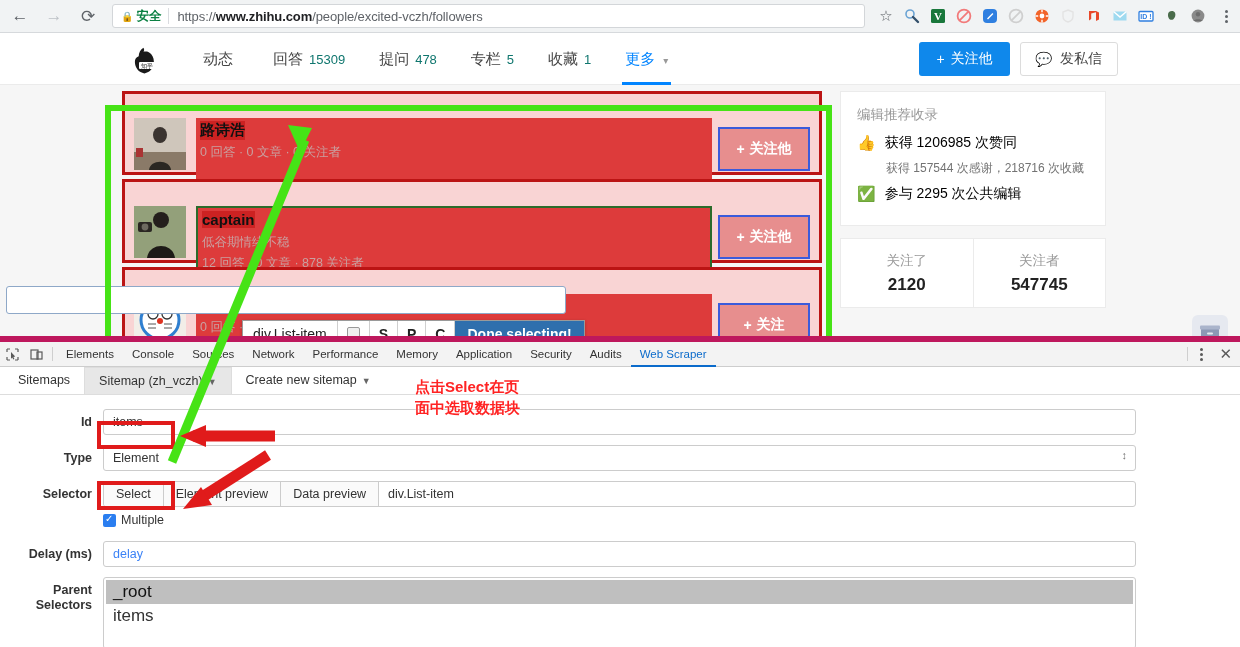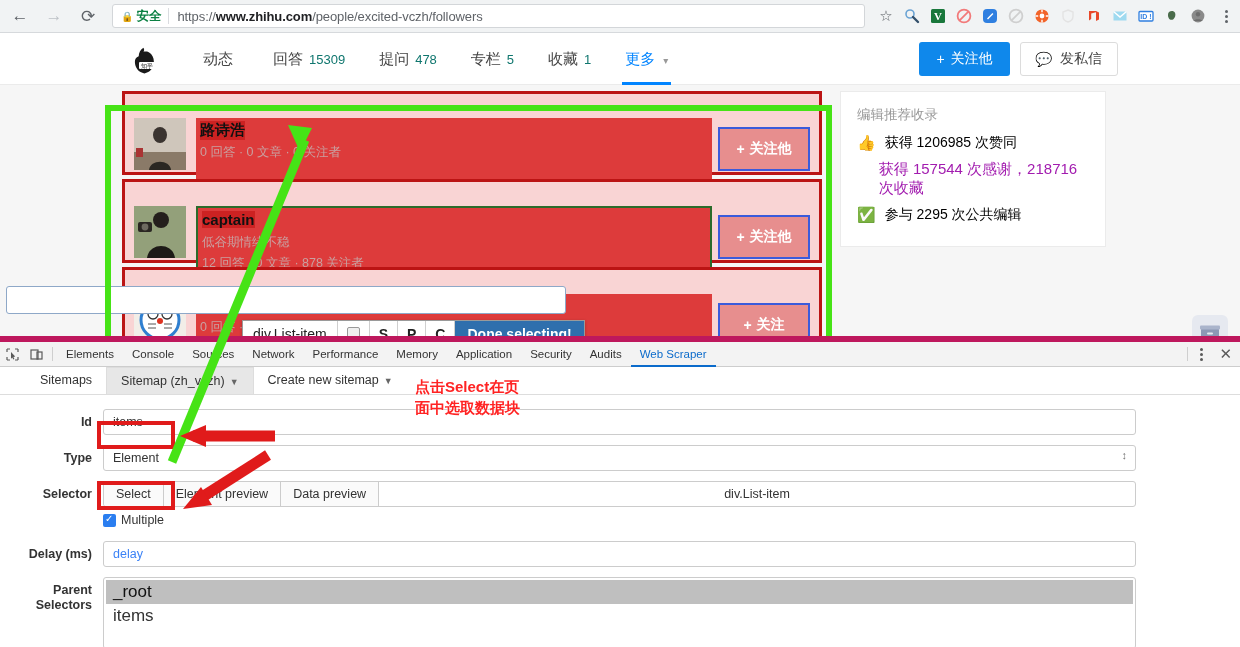--- a/index.html
+++ b/index.html
@@ -83,21 +83,21 @@
   .ubio{ font-size:12.5px; color:#c9a0a0; margin-top:5px; }
   .ustat{ font-size:12.5px; color:#c9a0a0; margin-top:4px;}
   .follow-sm{ width:92px; height:44px; border:2px solid #3b5bdb; background:#e78e8e;
      color:#fff; font-size:14px; font-weight:bold; display:flex; align-items:center;
      justify-content:center; gap:5px; margin-left:6px; margin-top:9px; flex:none;}
 
   
   #side{ position:absolute; left:840px; top:58px; width:266px; }
   .side-card{ background:#fff; border:1px solid #ebebeb; padding:14px 16px; }
   .side-line{ display:flex; align-items:center; gap:9px; margin:8px 0; font-size:14px;}
-  .side-line.sub{ color:#a21caf; font-size:15px; margin-left:0;justify-content:center;}
+  .side-line.sub{ color:#737373; font-size:12px; margin-left:0;justify-content:center;}
   .side-muted{ color:#999; font-size:13.5px; margin-bottom:10px;}
   .thumb-ic{ color:#9fb3c8; font-size:15px; }
   .stats-card{ background:#fff; border:1px solid #ebebeb; margin-top:12px;
      display:flex; height:70px; }
   .stat{ flex:1; text-align:center; padding-top:13px; }
   .stat .lbl{ font-size:13.5px; color:#999; }
   .stat .val{ font-size:17px; font-weight:bold; color:#222; margin-top:5px;}
   .stat + .stat{ border-left:1px solid #ebebeb; }
 
   #side-fab{ position:absolute; left:1192px; top:282px; width:36px; height:36px;
@@ -132,38 +132,38 @@
      color:#5a5a5a; }
   .dt-div{ width:1px; height:14px; background:#cfcfcf; margin:0 4px; }
   .dt-tab{ padding:0 9px; line-height:25px; height:25px; white-space:nowrap; }
   .dt-tab.active{ color:#0b6bcb; box-shadow:inset 0 -2px 0 #0b6bcb; }
   #dt-right{ margin-left:auto; display:flex; align-items:center; padding-right:8px; }
   #dt-kebab{ width:18px; display:flex; flex-direction:column; align-items:center; gap:2px;}
   #dt-kebab i{ width:3px; height:3px; border-radius:50%; background:#5a5a5a; }
   #dt-close{ font-size:15px; color:#5a5a5a; margin-left:9px; }
 
   #ws-tabs{ height:28px; display:flex; align-items:flex-start; border-bottom:1px solid #ddd;
-     font-size:12.5px; color:#333; background:#fff; padding-left:26px;}
+     font-size:12.5px; color:#333; background:#fff; padding-left:4px;}
   .ws-tab{ padding:0 14px; height:27px; line-height:27px; }
   .ws-tab.sel{ background:#e7e7e7; border:1px solid #ddd; border-bottom:none; }
   .ws-caret{ color:#666; font-size:9px; margin-left:5px; }
 
   
   #ws-form{ padding-top:14px; font-size:12.5px; color:#333; }
   .frow{ display:flex; align-items:flex-start; margin-bottom:10px; }
   .flabel{ width:92px; text-align:right; font-weight:bold; font-size:12.5px;
      color:#333; padding-top:6px; line-height:15px; }
   .fctl{ margin-left:11px; flex:1; padding-right:104px; }
   .inp{ width:100%; height:26px; border:1px solid #ccc; border-radius:3px;
      background:#fff; font-size:12.5px; color:#333; padding:0 9px; line-height:24px; }
   .inp.ph{ color:#3b82f6; }
   .selwrap{ position:relative; }
   .selwrap:after{ content:"\2195"; position:absolute; right:9px; top:4px; color:#777; font-size:11px;}
   .igroup{ display:flex; width:100%; border:1px solid #ccc; border-radius:3px; overflow:hidden;
-     height:26px; background:#fff;text-align:center; }
+     height:26px; background:#fff; }
   .igroup .gb{ padding:0 12px; line-height:24px; border-right:1px solid #ccc;
      background:#fafafa; color:#333; }
   .igroup .gi{ flex:1; line-height:24px; padding:0 9px; color:#333; }
   .chk-row{ display:flex; align-items:center; gap:5px; height:22px; margin-top:2px; }
   .chk{ width:13px; height:13px; background:#2a7ef0; border-radius:2px; position:relative; }
   .chk:after{ content:"\2713"; position:absolute; left:2px; top:-1px; color:#fff; font-size:10px; }
   .lbox{ width:100%; height:72px; border:1px solid #ccc; border-radius:3px; background:#fff;
      padding:2px; }
   .lopt{ padding:2px 7px; font-size:17px; }
   .lopt.sel{ background:#bfbfbf; color:#111; }
@@ -397,20 +397,30 @@
         <span class="thumb-ic">👍</span>
         <span>获得 1206985 次赞同</span>
       </div>
       <div class="side-line sub">
         <span style="width:15px;display:inline-block"></span>
         <span>获得 157544 次感谢，218716 次收藏</span>
       </div>
       <div class="side-line">
         <span class="thumb-ic">✅</span>
         <span>参与 2295 次公共编辑</span>
+      </div>
+    </div>
+    <div class="stats-card">
+      <div class="stat">
+        <div class="lbl">关注了</div>
+        <div class="val">2120</div>
+      </div>
+      <div class="stat">
+        <div class="lbl">关注者</div>
+        <div class="val">547745</div>
       </div>
     </div>
   </div>
 
   <div id="side-fab">
     <svg width="22" height="20" viewBox="0 0 22 20">
         <rect x="2" y="5" width="18" height="12" rx="1.5" fill="#8c98b5"></rect>
         <rect x="1" y="2.5" width="20" height="4" rx="1" fill="#aab4cb"></rect>
         <rect x="8" y="9.5" width="6" height="2" rx="1" fill="#e6e9f0"></rect>
       </svg>

